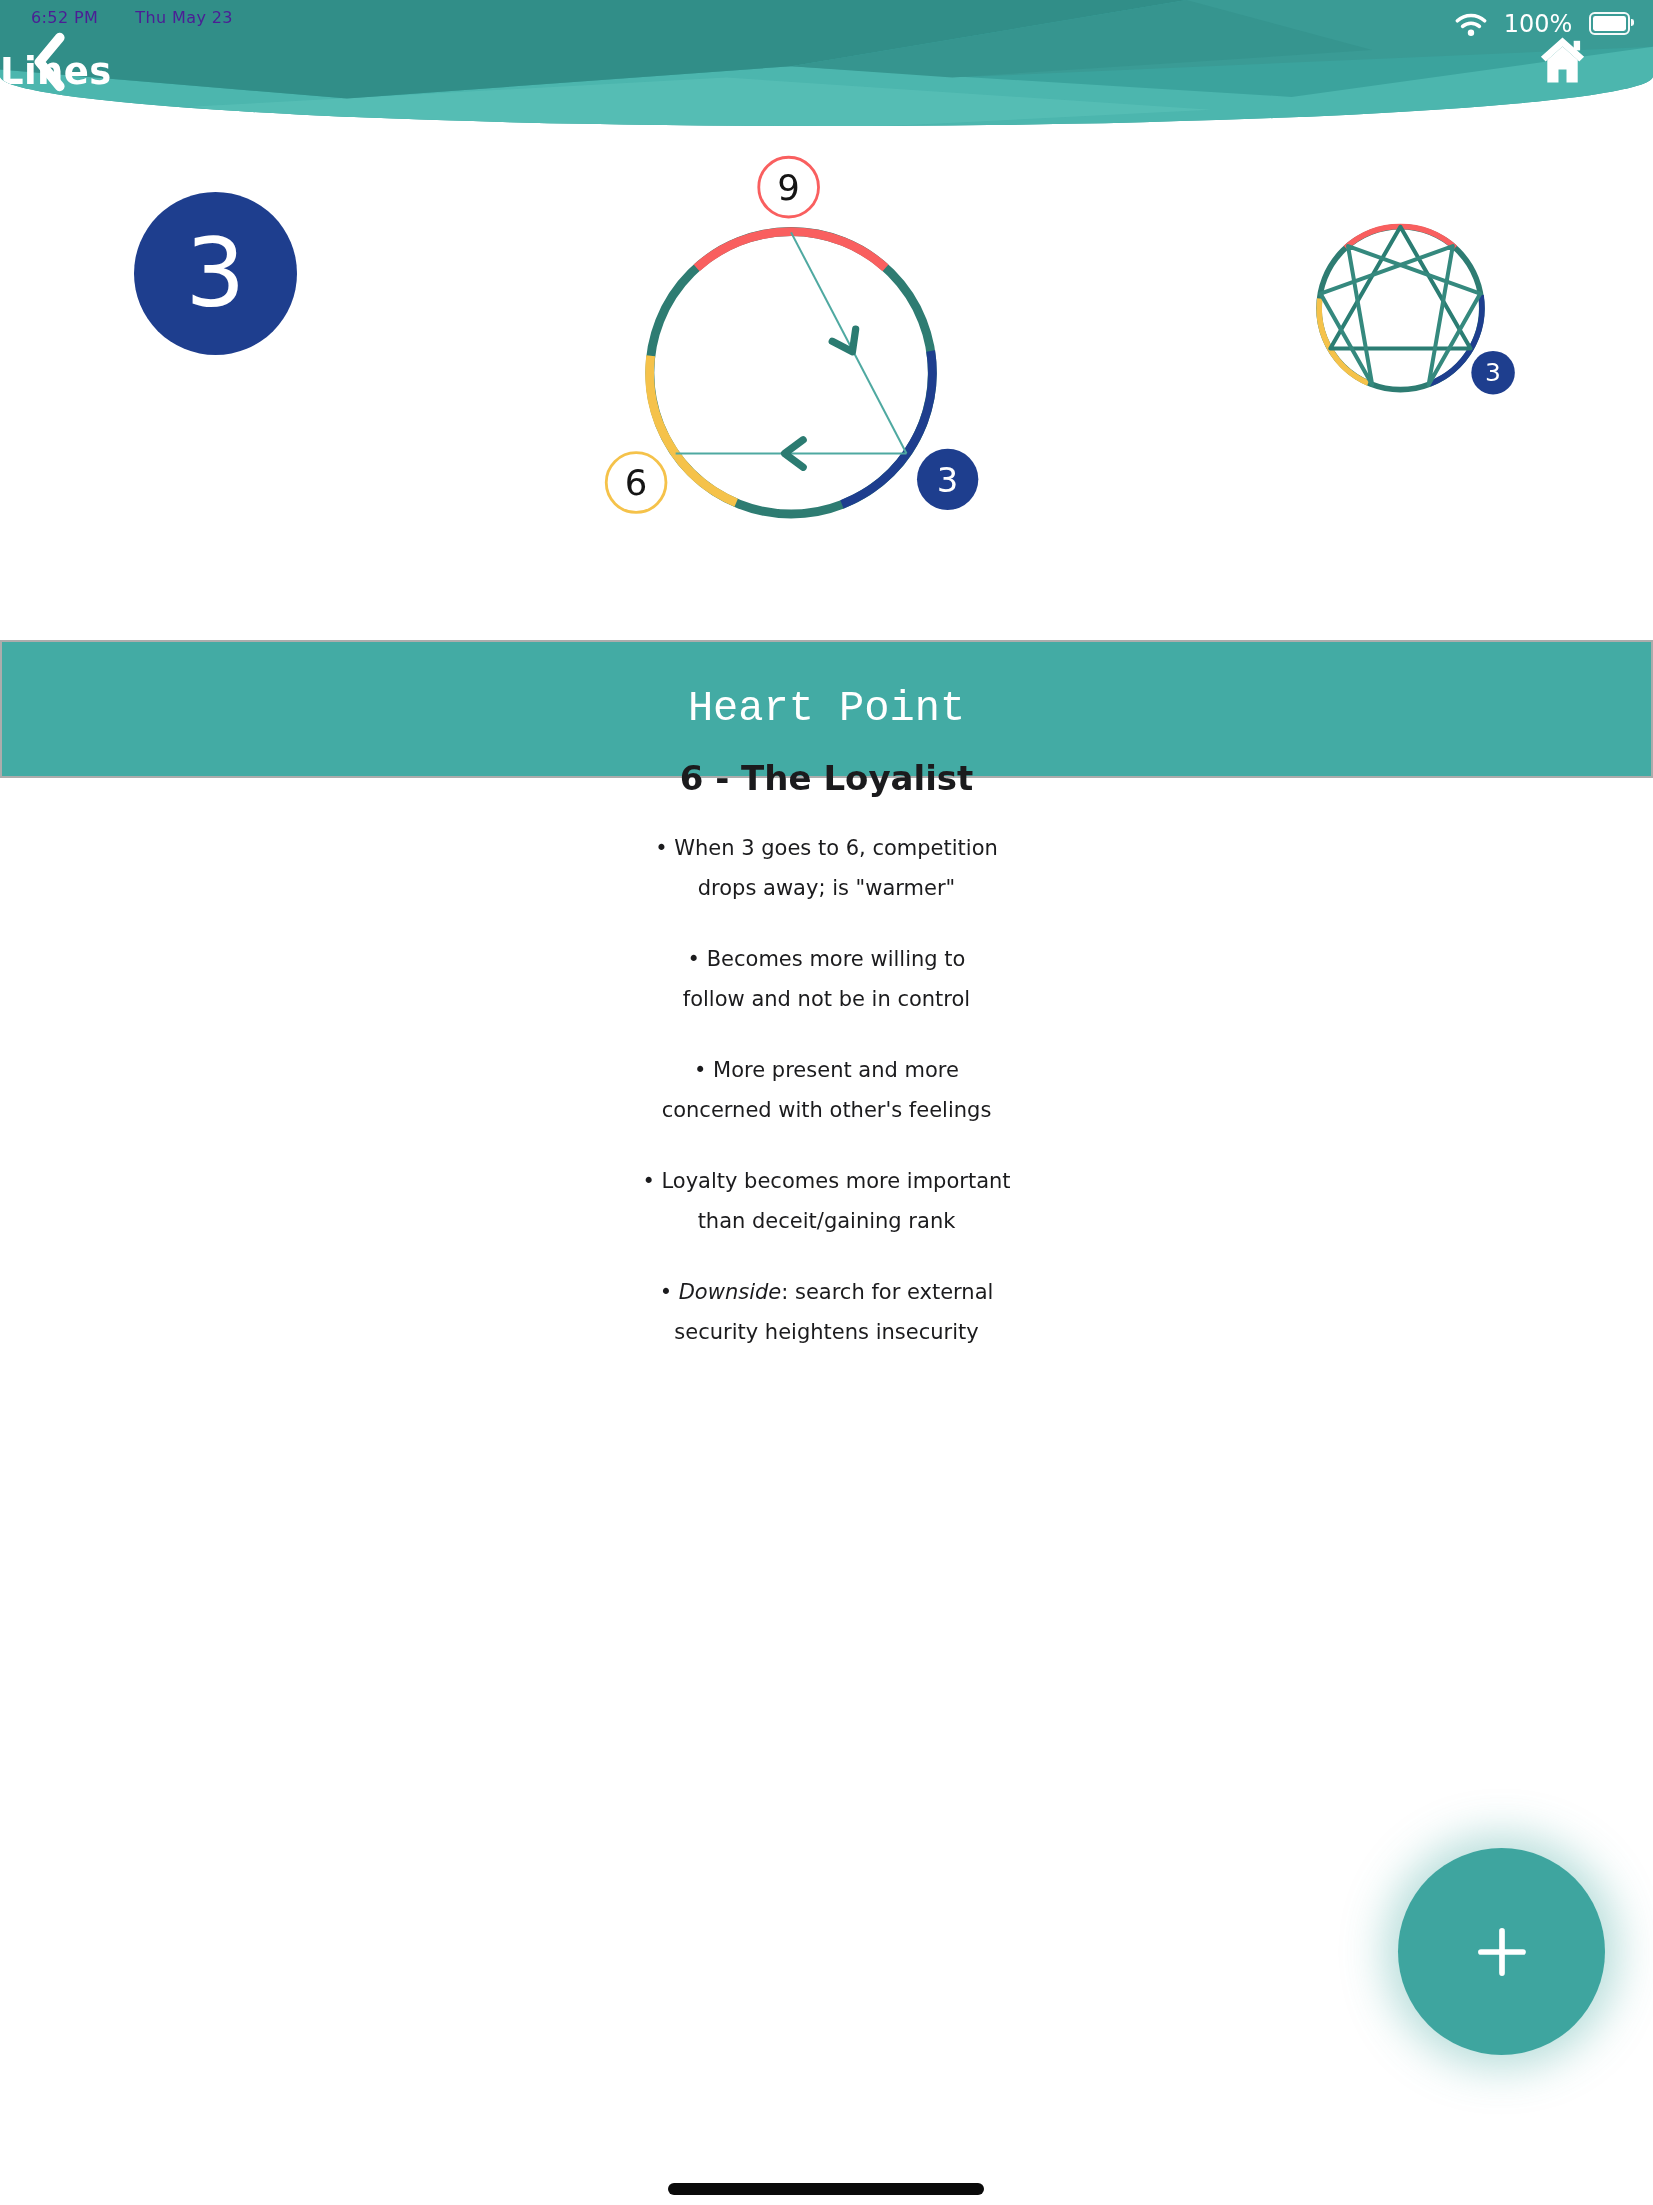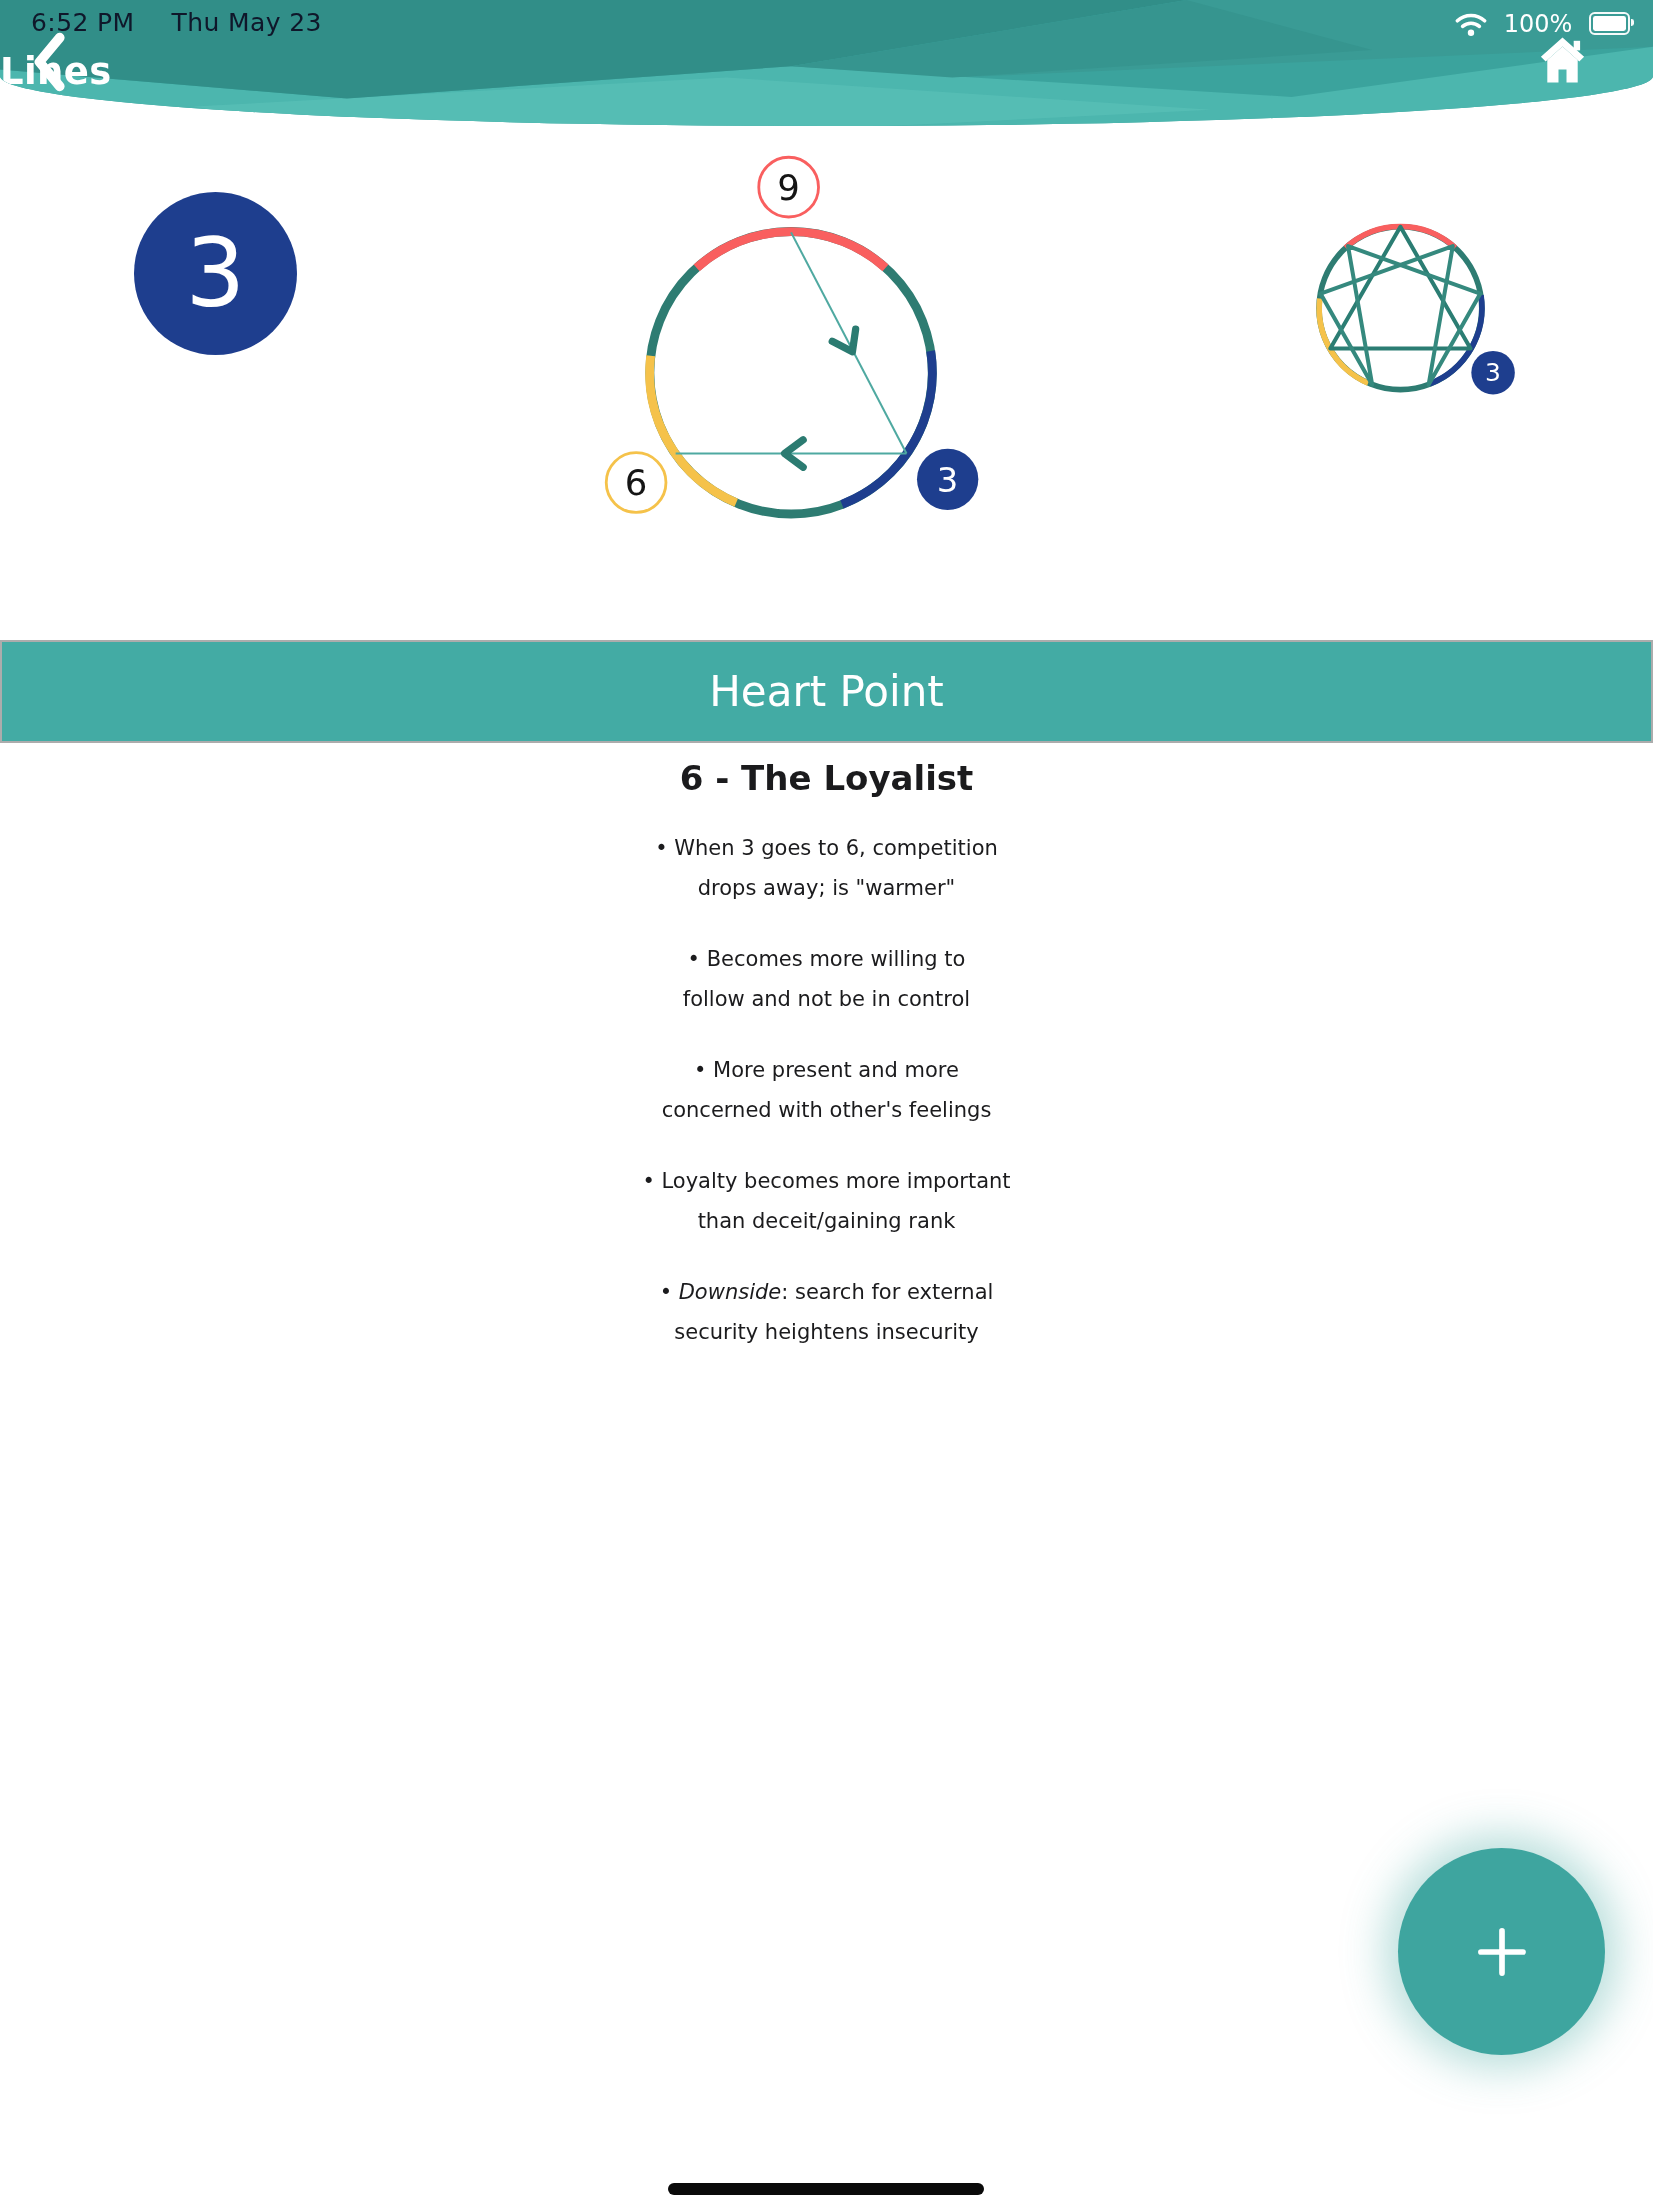--- a/index.html
+++ b/index.html
@@ -13,21 +13,21 @@
   
   .header{
     position:absolute;left:0;top:0;width:1653px;height:126px;
     background:#3BA39D;overflow:hidden;
     border-bottom-left-radius:827px 50px;
     border-bottom-right-radius:827px 50px;
   }
   .header svg.poly{position:absolute;left:0;top:0;}
   .statusbar-left{
     position:absolute;left:31px;top:8px;display:flex;gap:37px;
-    color:#0f172a;font-size:25px;font-weight:500;letter-spacing:0.4px;
+    color:#4c1d95;font-size:16px;font-weight:500;letter-spacing:0.4px;
   }
   .statusbar-right{
     position:absolute;right:22.6px;top:9.7px;display:flex;align-items:center;gap:17px;
     color:#ffffff;font-size:24px;font-weight:500;
   }
   .battery{position:relative;width:37px;height:18.6px;border:2px solid rgba(255,255,255,.95);
     border-radius:5.7px;display:flex;align-items:center;}
   .battery .level{position:absolute;left:2px;top:2px;bottom:2px;right:2px;background:#fff;border-radius:2.4px;}
   .battery .tip{position:absolute;right:-5.7px;top:4.8px;width:3.2px;height:7.3px;background:rgba(255,255,255,.95);
     border-radius:0 2.4px 2.4px 0;}
@@ -40,22 +40,22 @@
 
   
   .type-badge{
     position:absolute;left:134px;top:192px;width:163px;height:163px;border-radius:50%;
     background:#1E3E8E;color:#ffffff;display:flex;align-items:center;justify-content:center;
     font-size:94px;font-weight:500;
   }
 
   
   .tabbar{
-    position:absolute;left:0;top:640px;width:1653px;height:103px;
-    box-sizing:border-box;border:2.4px solid #ACACAC;display:flex;background:#84cc16;
+    position:absolute;left:0;top:640px;width:1653px;height:138px;
+    box-sizing:border-box;border:2.4px solid #ACACAC;display:flex;background:#84cc16;font-family:Liberation Mono, monospace;
   }
   .tab{flex:1 1 50%;display:flex;align-items:center;justify-content:center;
     font-size:42px;font-weight:500;cursor:pointer;}
   .tab.active{background:#43ABA4;color:#ffffff;}
   .tab.inactive{background:#ffffff;color:#B3B3B3;}
 
   
   .content{
     position:absolute;left:413px;top:756px;width:827px;text-align:center;color:#1B1B1D;
   }

